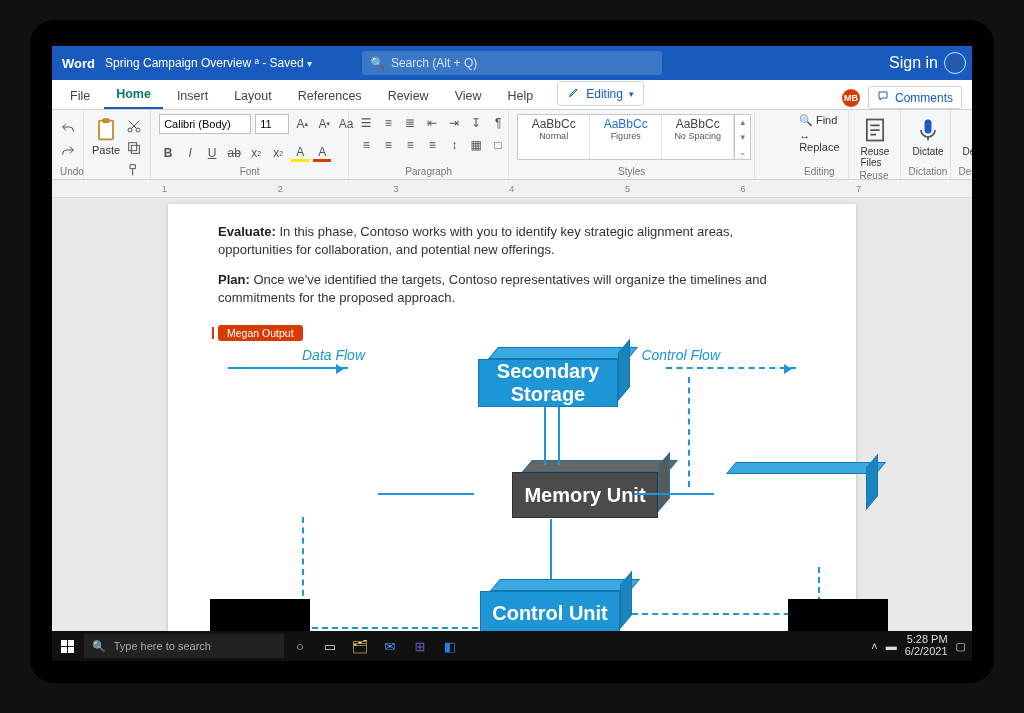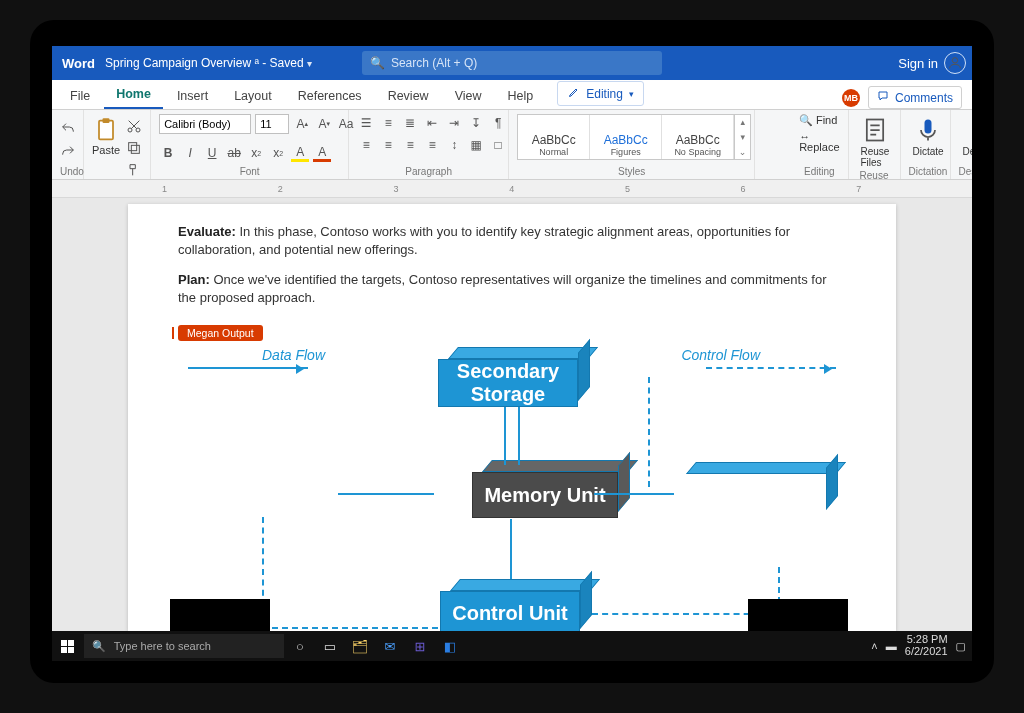--- a/index.html
+++ b/index.html
@@ -48,21 +48,21 @@
     border-radius: 3px;
     height: 24px;
     display: flex;
     align-items: center;
     color: #d6e4f7;
     padding: 0 8px;
     gap: 6px;
     font-size: 12px;
   }
   .titlebar .spacer { flex: 1; }
-  .signin { font-size: 13px; display:flex; align-items:center; gap:6px;}
+  .signin { font-size: 16px; display:flex; align-items:center; gap:6px;}
   .avatar-circle {
     width: 22px; height: 22px; border: 1.5px solid #cfe0f7; border-radius: 50%;
     display:flex;align-items:center;justify-content:center;font-size:12px;
   }
   
   .tabrow {
     height: 30px;
     display: flex;
     align-items: flex-end;
     padding: 0 6px;
@@ -130,21 +130,21 @@
   .font-bottom { display:flex; gap:4px; align-items:center; margin-top:4px;}
   .fb { font-weight:bold; }
   .fi { font-style:italic; }
   .fu { text-decoration:underline; }
   .fs { text-decoration:line-through; }
   .para-body { display:flex; flex-direction:column; gap:4px;}
   .para-row { display:flex; gap:4px;}
   .style-gallery { display:flex; gap:0; border:1px solid #c8c8c8; background:#fff; height:46px;}
   .style-item {
     width:72px; border-right:1px solid #e0e0e0;
-    display:flex; flex-direction:column; align-items:center; justify-content:flex-end;
+    display:flex; flex-direction:column; align-items:center; justify-content:flex-start;
     font-size:9px; color:#555; padding:2px;
   }
   .style-item .sample { font-size:12px; color:#444;}
   .style-item.figures .sample { color:#1e6fd9; }
   .style-item:last-child { border-right:none;}
   .style-side { width:16px; display:flex;flex-direction:column; border-left:1px solid #c8c8c8;}
   .style-side div { flex:1; display:flex; align-items:center; justify-content:center; color:#777; font-size:9px;}
   .editing-body { display:flex; flex-direction:column; gap:2px; font-size:11px; color:#333;}
   .large-btn {
     display:flex; flex-direction:column; align-items:center; justify-content:center;
@@ -155,21 +155,21 @@
   .ruler span { flex:1; text-align:left;}
   
   .docarea {
     flex:1;
     background:#e8e8e8;
     overflow:hidden;
     display:flex;
     justify-content:center;
   }
   .page {
-    width:768px;
+    width:688px;
     background:#fff;
     margin-top:6px;
     box-shadow: 0 1px 4px rgba(0,0,0,.2);
     padding: 6px 50px 0 50px;
     position:relative;
   }
   .body-text { font-size:13px; color:#333; line-height:1.35;}
   .body-text b { color:#222; }
   .comment-flag {
     display:inline-block;

